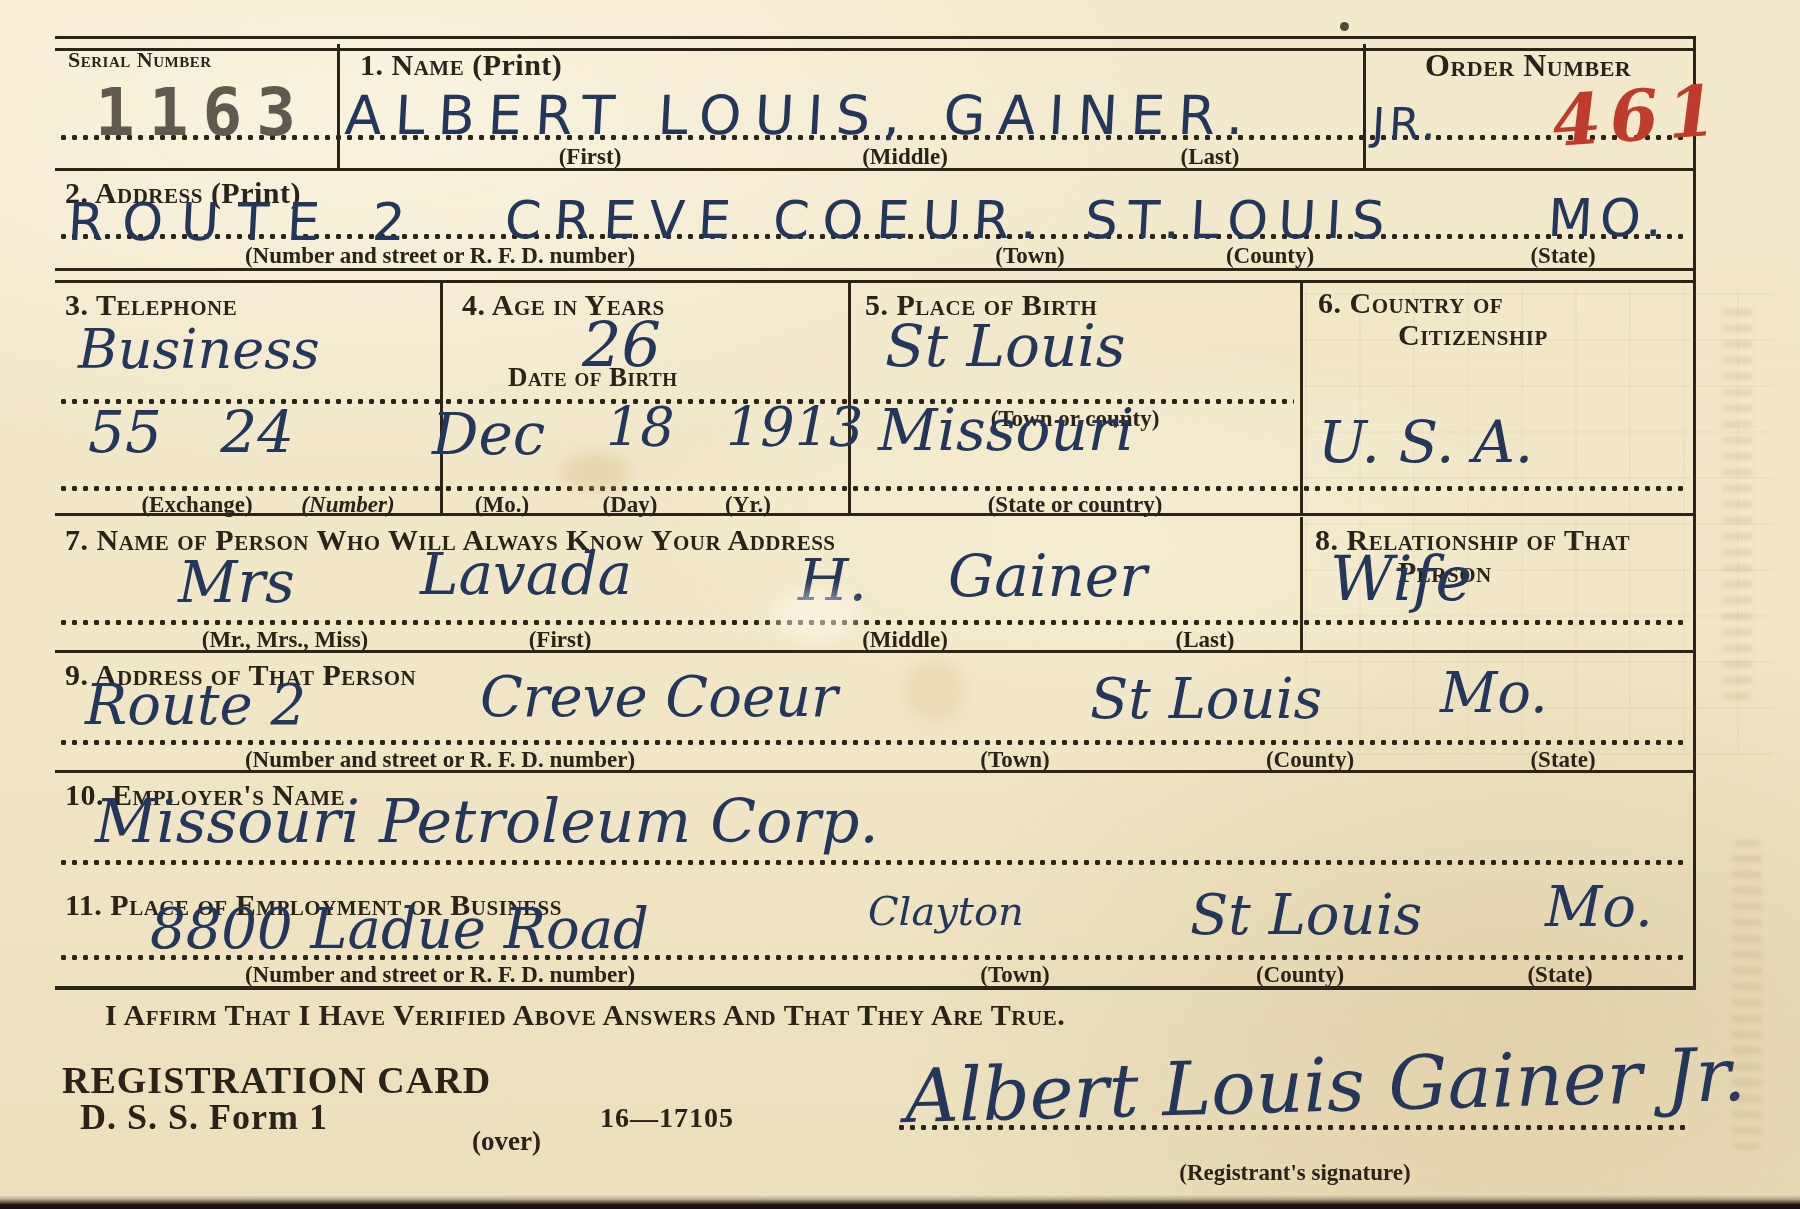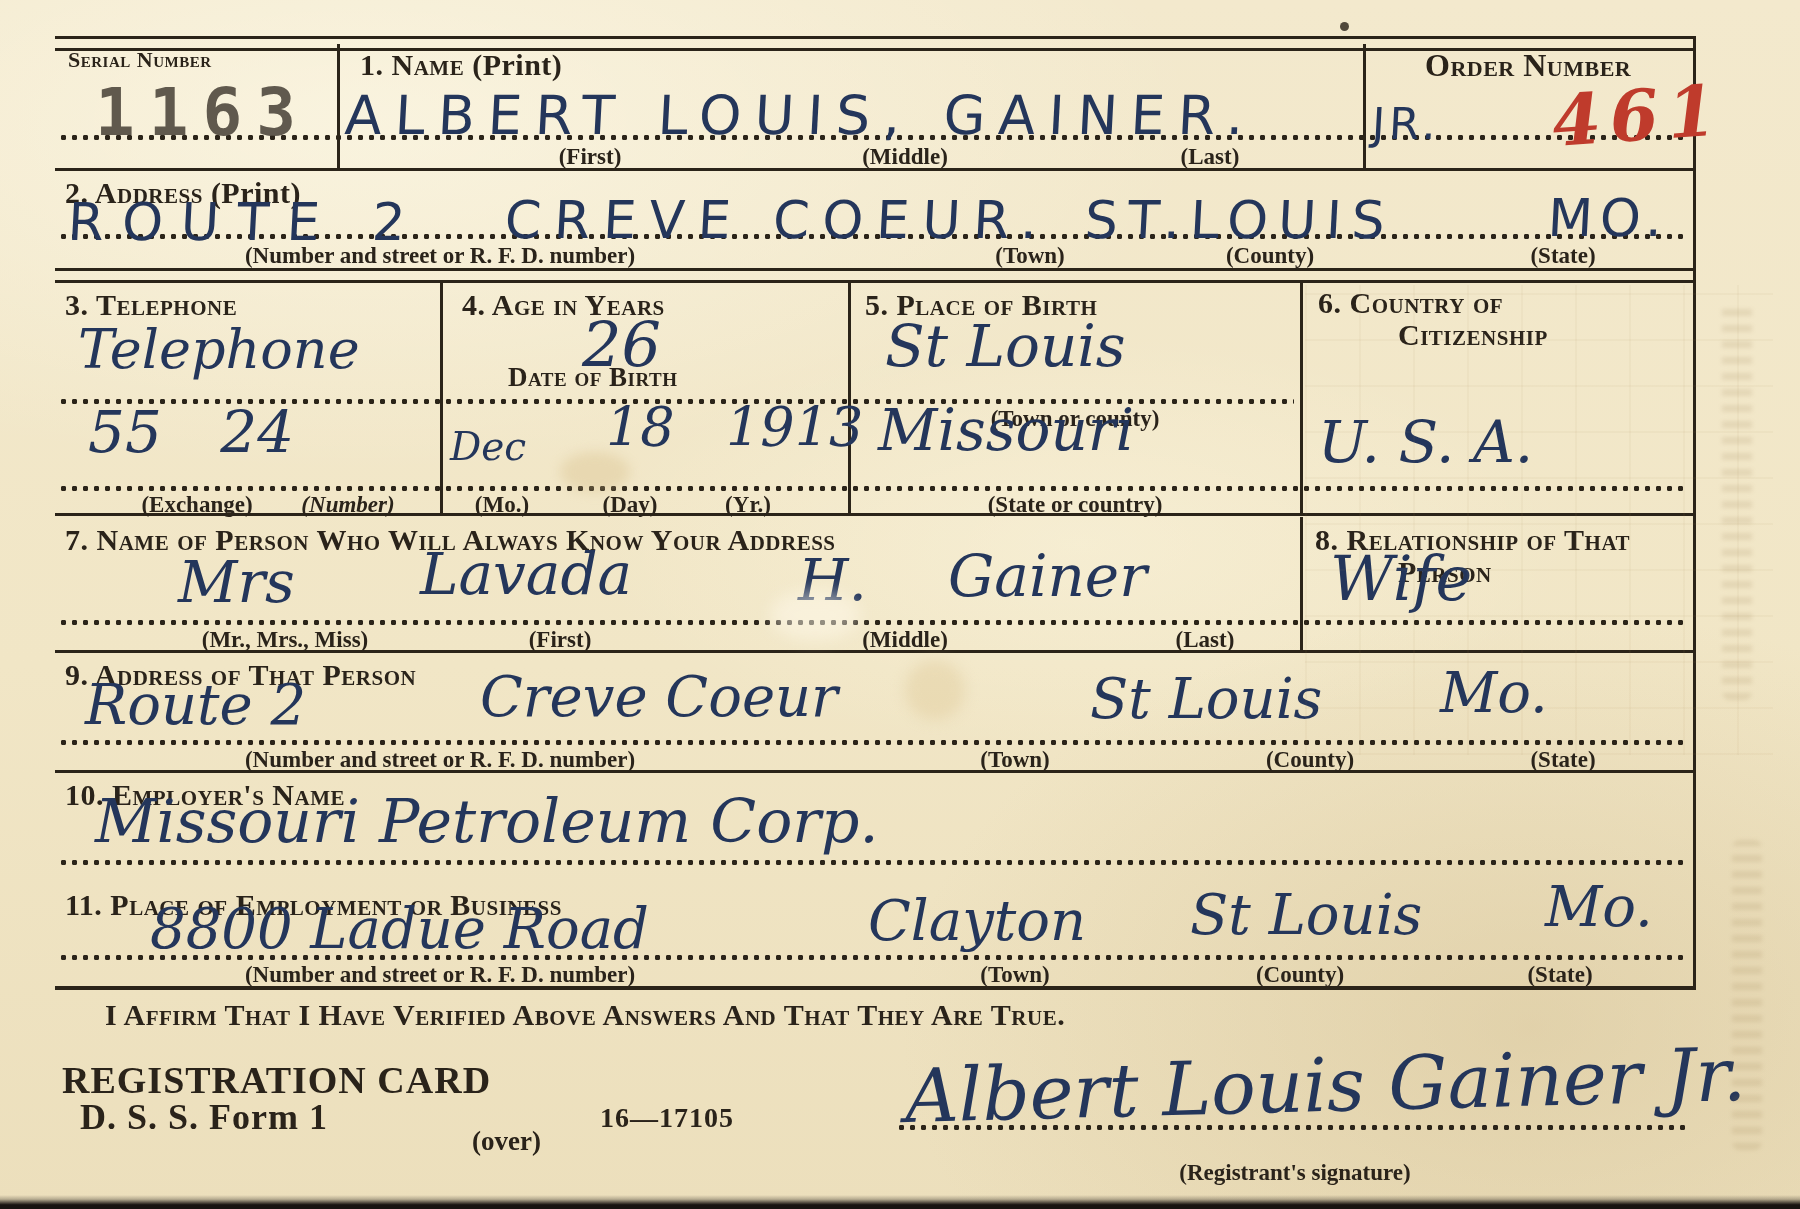--- a/index.html
+++ b/index.html
@@ -141,25 +141,25 @@
 <div class="red" style="left:1552px;top:74px;">461</div>
 
 <div class="hp" style="left:345px;top:84px;font-size:54px;letter-spacing:13px;">ALBERT LOUIS, GAINER.</div>
 <div class="hp" style="left:1372px;top:98px;font-size:44px;letter-spacing:4px;">JR.</div>
 
 <div class="hp" style="left:68px;top:192px;font-size:52px;letter-spacing:18px;">ROUTE 2</div>
 <div class="hp" style="left:505px;top:190px;font-size:52px;letter-spacing:13px;">CREVE COEUR.</div>
 <div class="hp" style="left:1085px;top:190px;font-size:52px;letter-spacing:10px;">ST.LOUIS</div>
 <div class="hp" style="left:1548px;top:188px;font-size:52px;letter-spacing:7px;">MO.</div>
 
-<div class="hw" style="left:78px;top:318px;font-size:54px;">Telephone</div>
+<div class="hw" style="left:78px;top:318px;font-size:54px;">Business</div>
 <div class="hw" style="left:88px;top:398px;font-size:58px;word-spacing:40px;">55 24</div>
 
 <div class="hw" style="left:582px;top:308px;font-size:62px;">26</div>
-<div class="hw" style="left:450px;top:400px;font-size:39px;margin-top:24px;">Dec</div>
+<div class="hw" style="left:432px;top:400px;font-size:58px;">Dec</div>
 <div class="hw" style="left:606px;top:396px;font-size:54px;">18</div>
 <div class="hw" style="left:726px;top:396px;font-size:54px;">1913</div>
 
 <div class="hw" style="left:885px;top:312px;font-size:58px;">St Louis</div>
 <div class="hw" style="left:878px;top:396px;font-size:58px;">Missouri</div>
 <div class="hw" style="left:1318px;top:408px;font-size:58px;">U. S. A.</div>
 
 <div class="hw" style="left:178px;top:548px;font-size:58px;">Mrs</div>
 <div class="hw" style="left:420px;top:540px;font-size:58px;">Lavada</div>
 <div class="hw" style="left:798px;top:546px;font-size:58px;">H.</div>
@@ -167,21 +167,21 @@
 <div class="hw" style="left:1330px;top:542px;font-size:62px;">Wife</div>
 
 <div class="hw" style="left:85px;top:672px;font-size:56px;">Route 2</div>
 <div class="hw" style="left:480px;top:664px;font-size:56px;">Creve Coeur</div>
 <div class="hw" style="left:1090px;top:666px;font-size:56px;">St Louis</div>
 <div class="hw" style="left:1440px;top:660px;font-size:56px;">Mo.</div>
 
 <div class="hw" style="left:95px;top:786px;font-size:60px;">Missouri Petroleum Corp.</div>
 
 <div class="hw" style="left:150px;top:896px;font-size:56px;">8800 Ladue Road</div>
-<div class="hw" style="left:868px;top:888px;font-size:56px;font-style:italic;">Clayton</div>
+<div class="hw" style="left:868px;top:888px;font-size:40px;font-style:italic;">Clayton</div>
 <div class="hw" style="left:1190px;top:882px;font-size:56px;">St Louis</div>
 <div class="hw" style="left:1545px;top:874px;font-size:56px;">Mo.</div>
 
 <div class="hw" style="left:905px;top:1042px;font-size:74px;transform:rotate(-1.5deg);">Albert Louis Gainer Jr.</div>
 
 <div class="abs" style="left:62px;top:1058px;font-weight:700;font-size:38px;color:#2a231a;letter-spacing:1px;">REGISTRATION CARD</div>
 <div class="abs" style="left:80px;top:1096px;font-weight:700;font-size:36px;color:#2a231a;letter-spacing:1px;">D. S. S. Form 1</div>
 <div class="abs" style="left:472px;top:1126px;font-weight:700;font-size:27px;color:#2a231a;">(over)</div>
 <div class="abs" style="left:600px;top:1102px;font-weight:700;font-size:28px;color:#2a231a;letter-spacing:1px;">16—17105</div>
 

